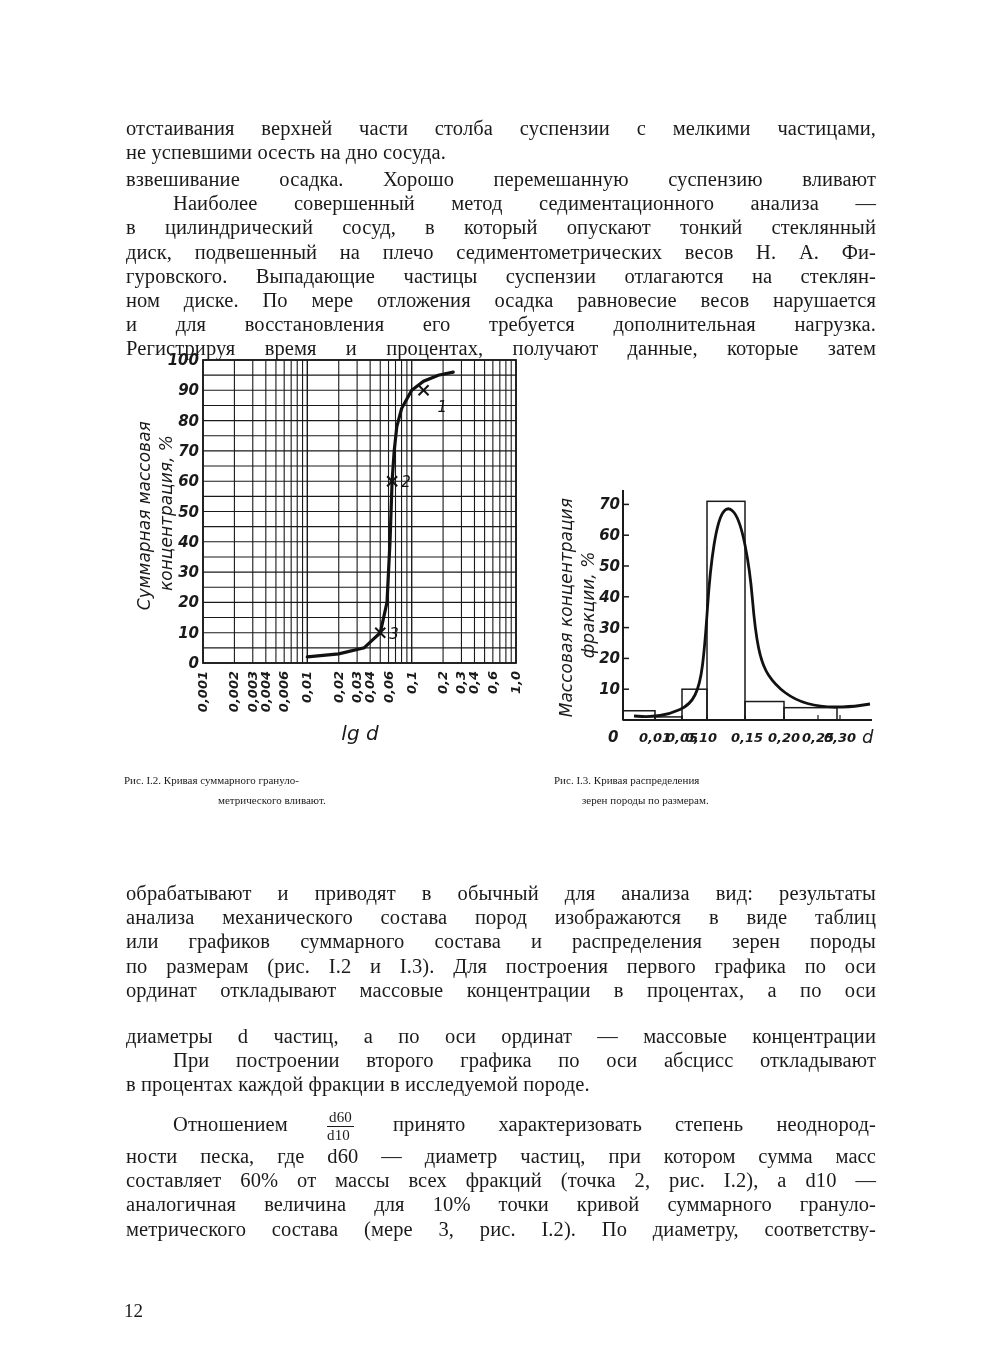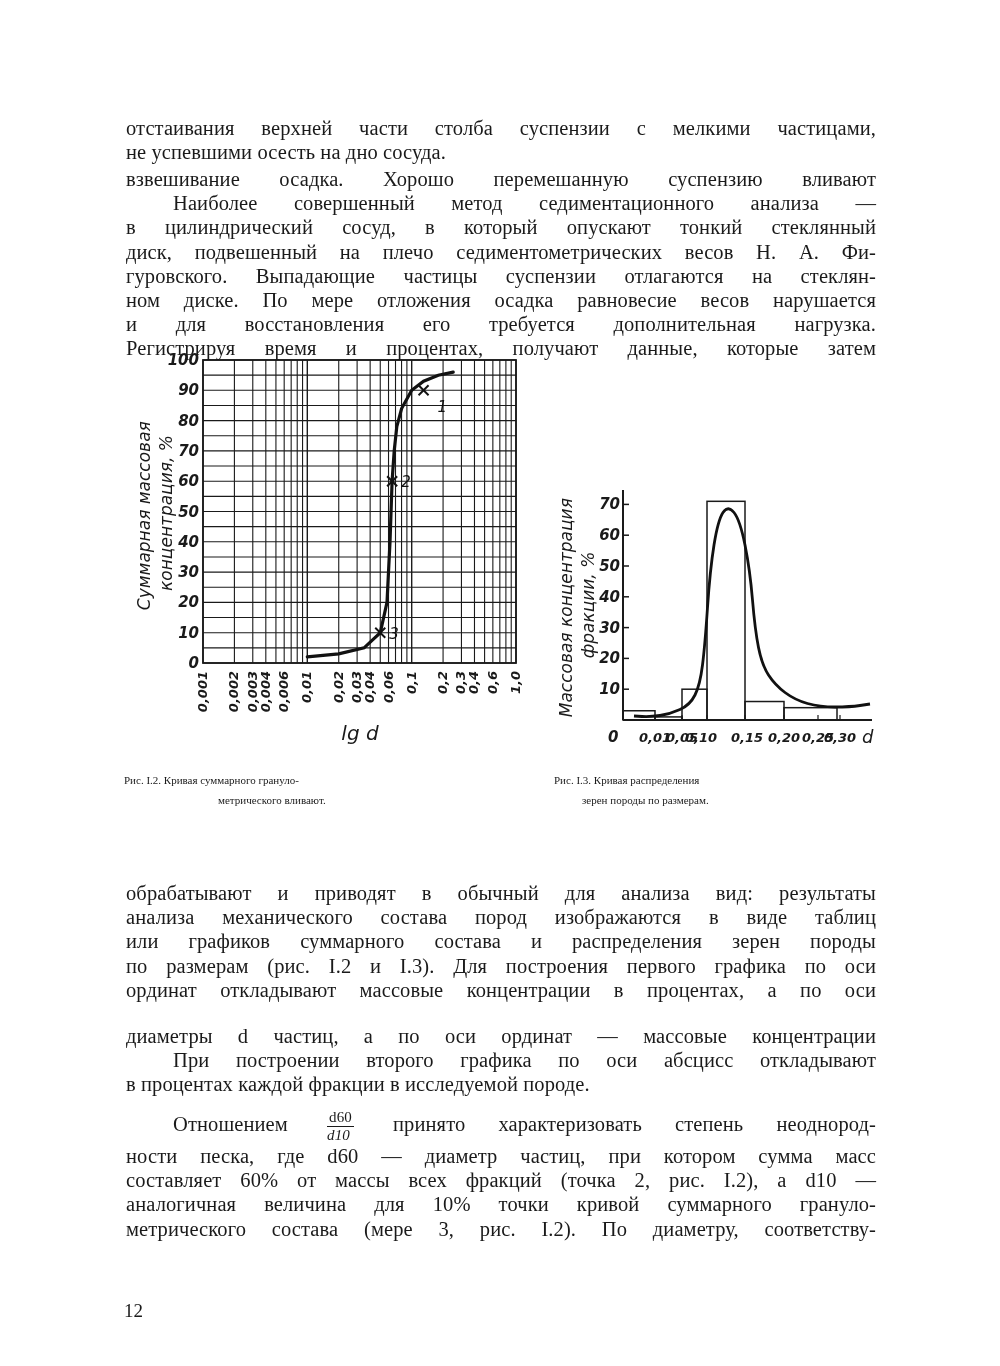--- a/index.html
+++ b/index.html
@@ -9,21 +9,21 @@
           text-align:justify; text-align-last:auto; letter-spacing:0.1px;margin-top:24px; }
   .para .ln { display:block; text-align:justify; text-align-last:justify; white-space:nowrap; }
   .para .ln.last { text-align-last:left; }
   .indent { padding-left:47px; }
   .caption { position:absolute; font-size:11px; line-height:20px; }
   .caption .ln { display:block; white-space:nowrap; }
   .pageno { position:absolute; left:124px; top:1300px; font-size:19px; }
   svg text { font-family:"DejaVu Sans","Liberation Sans",sans-serif; font-style:italic; }
   .frac { display:inline-block; vertical-align:middle; text-align:center; font-size:15px; line-height:17px; margin:0 6px; }
   .frac .num { display:block; border-bottom:1.5px solid #1a1a1a; padding:0 2px; }
-  .frac .den { display:block;font-style:italic; }
+  .frac .den { display:block; }
 </style>
 </head>
 <body>
 
 <div class="para" style="top:92px;">
   <span class="ln">отстаивания верхней части столба суспензии с мелкими частицами,</span>
   <span class="ln last">не успевшими осесть на дно сосуда.</span>
 </div>
 
 <div class="para" style="top:143px;">

